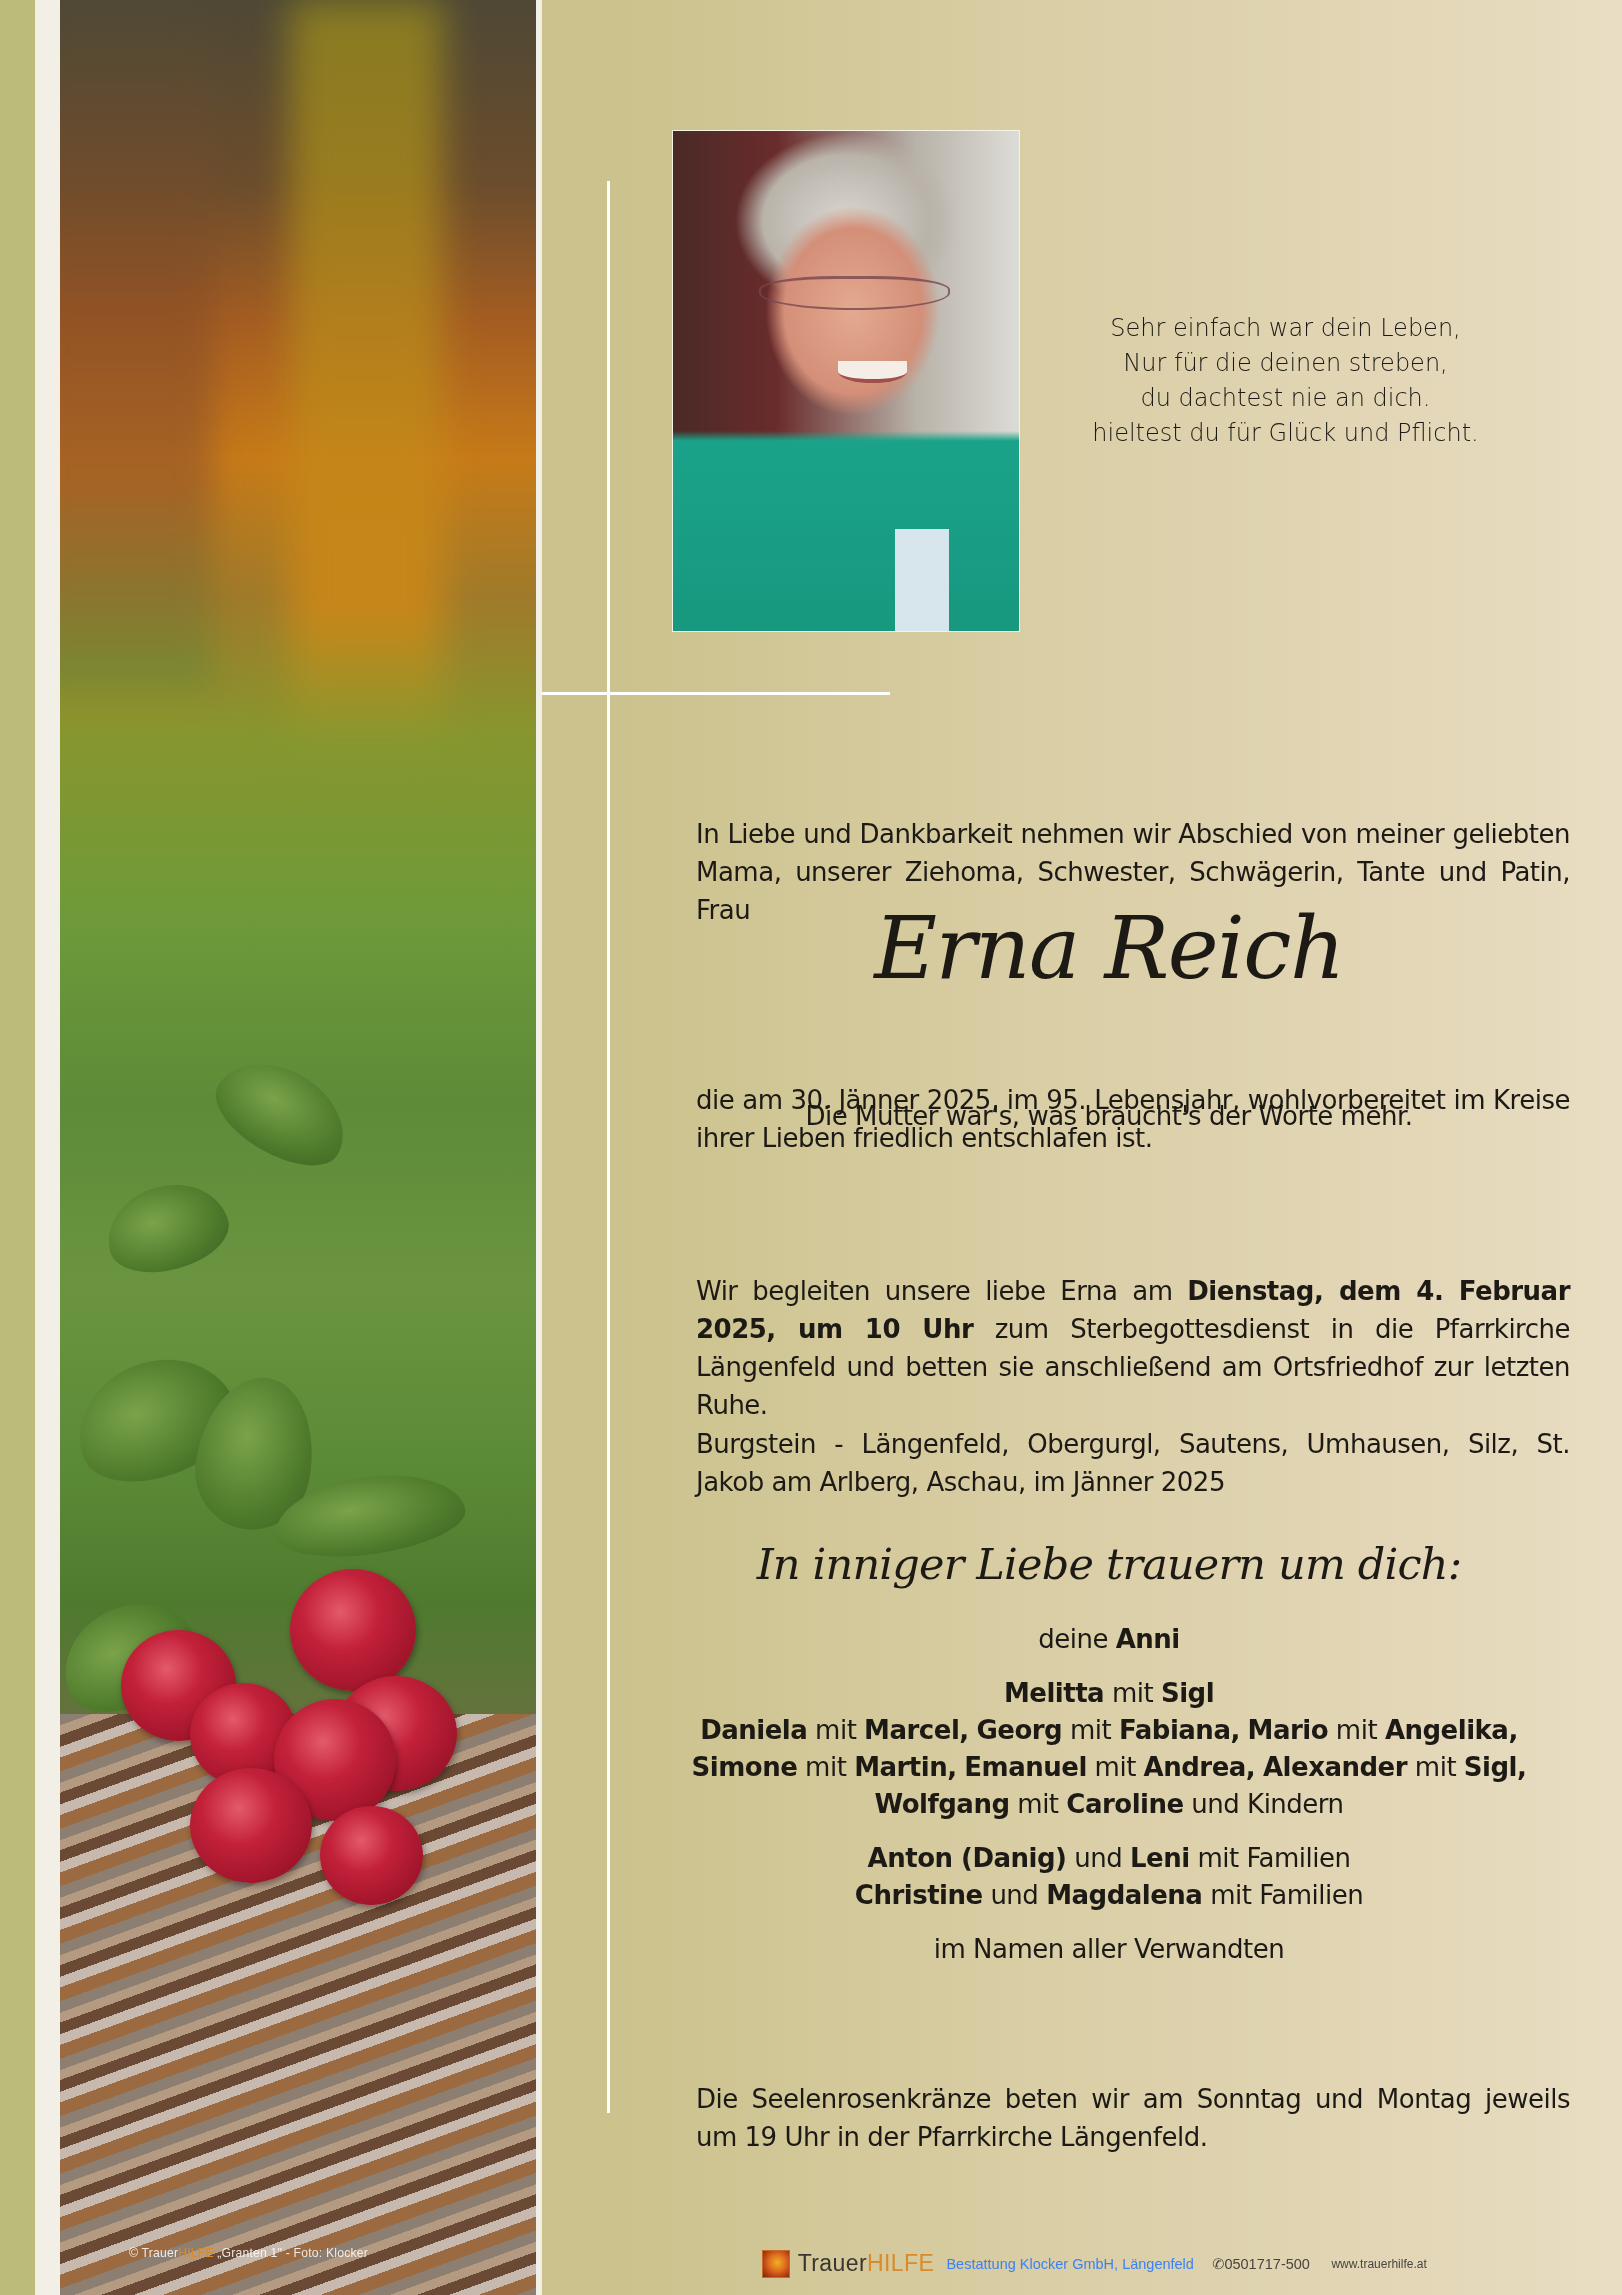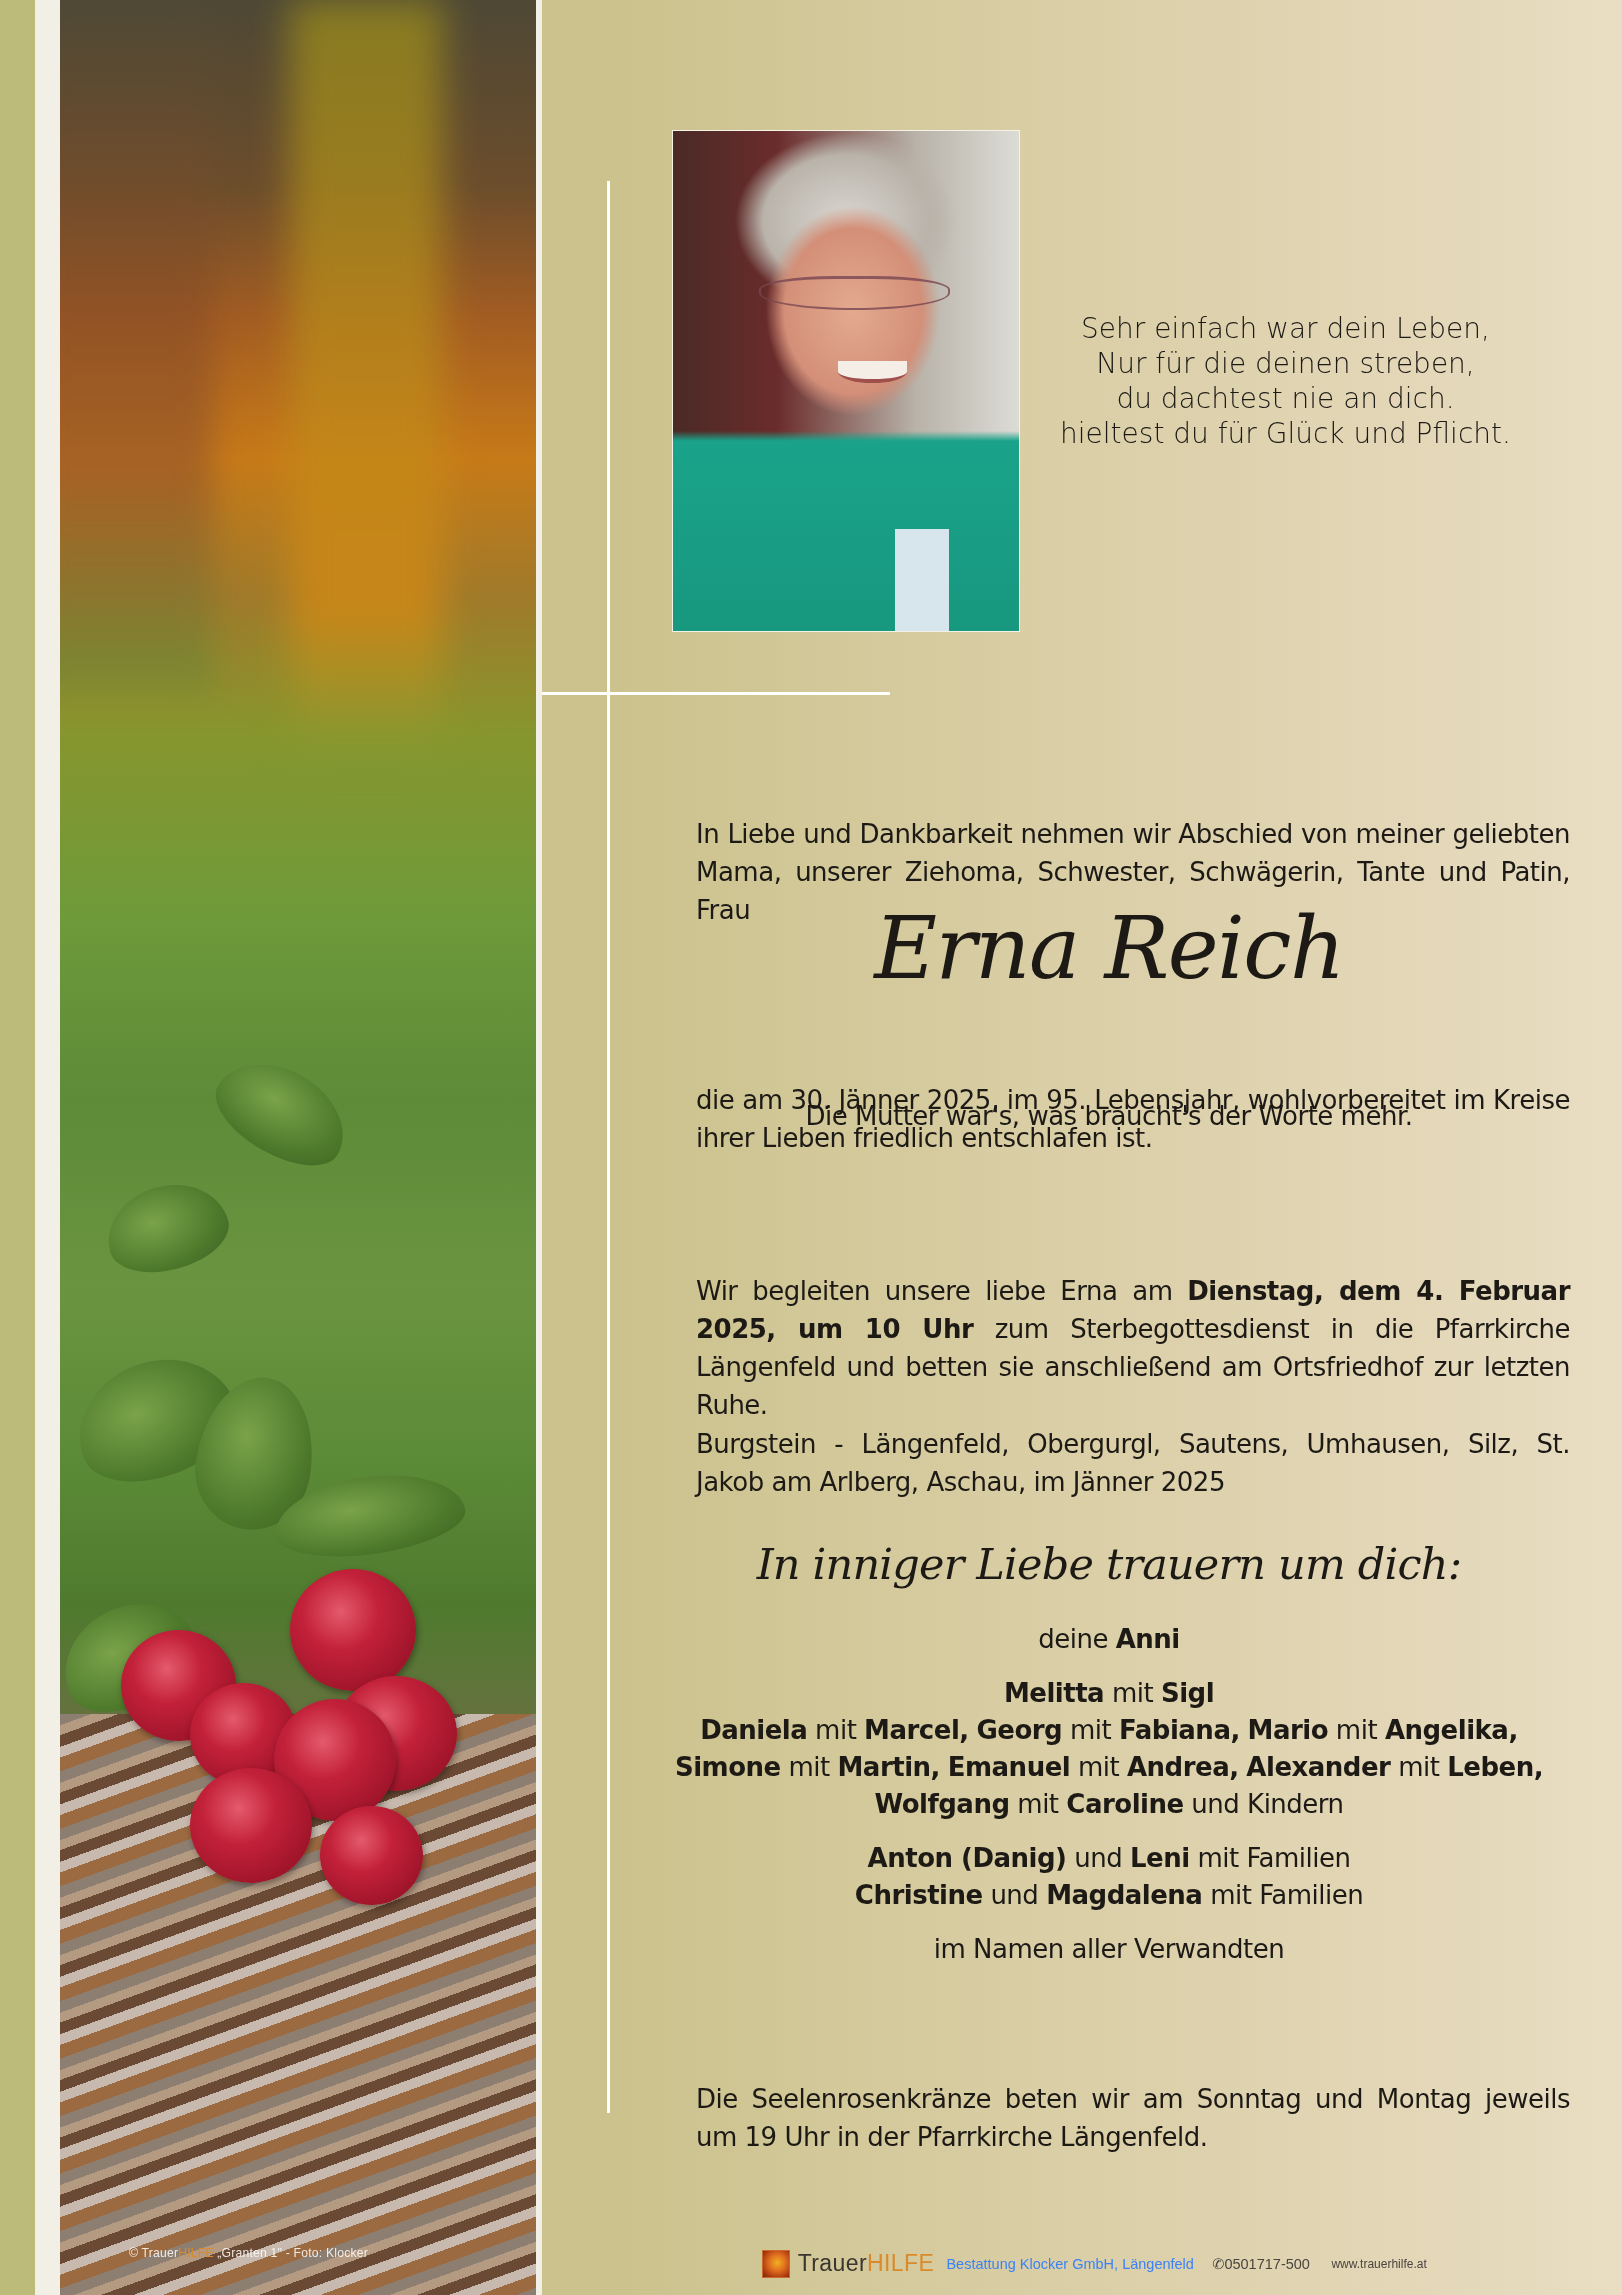--- a/index.html
+++ b/index.html
@@ -58,21 +58,21 @@
       linear-gradient(90deg, #4a2a26 0%, #6a2c2c 30%, #b8b2a8 70%, #dcdcd6 100%);
   }
   .portrait .glasses { position:absolute; left: 86px; top: 145px; width: 191px; height: 34px;
     border: 2.3px solid rgba(120,70,80,.8); border-radius: 40% 40% 50% 50%; border-top-width:3.1px; box-sizing:border-box;}
   .portrait .smile { position:absolute; left: 165px; top: 230px; width: 69px; height: 18.4px;
     background: #f4eee6; border-radius: 0 0 50% 50%; border-bottom: 4.6px solid #a0504c; }
   .portrait .shirt { position:absolute; left: 222px; top: 398px; width: 54px; height: 107px; background:#d6e6ec; }
 
   .poem {
     position: absolute; left: 1056px; top: 311px; width: 459px;
-    text-align: center; font-size: 28px; line-height: 35px;
+    text-align: center; font-size: 24px; line-height: 35px;
     font-family: "DejaVu Sans", sans-serif; font-weight: 300;
   }
   .poem div { white-space: nowrap; }
 
   .body-text {
     position: absolute; left: 696px; width: 874px;
     font-size: 26px; line-height: 38px; text-align: justify;
     font-family: "DejaVu Sans", sans-serif; letter-spacing: -0.5px; margin-top: 48px;
   }
   .intro { top: 767px; }
@@ -193,21 +193,21 @@
     <b>Melitta</b><span> mit </span><b>Sigl</b>
   </div>
   <div class="line">
     <b>Daniela</b><span> mit </span><b>Marcel,</b>
     <b>Georg</b><span> mit </span><b>Fabiana,</b>
     <b>Mario</b><span> mit </span><b>Angelika,</b>
   </div>
   <div class="line">
     <b>Simone</b><span> mit </span><b>Martin,</b>
     <b>Emanuel</b><span> mit </span><b>Andrea,</b>
-    <b>Alexander</b><span> mit </span><b>Leben,</b>
+    <b>Alexander</b><span> mit </span><b>Sigl,</b>
   </div>
   <div class="line">
     <b>Wolfgang</b><span> mit </span><b>Caroline</b><span> und Kindern</span>
   </div>
   <div class="gap"></div>
   <div class="line">
     <b>Anton (Danig)</b><span> und </span><b>Leni</b><span> mit Familien</span>
   </div>
   <div class="line">
     <b>Christine</b><span> und </span><b>Magdalena</b><span> mit Familien</span>

